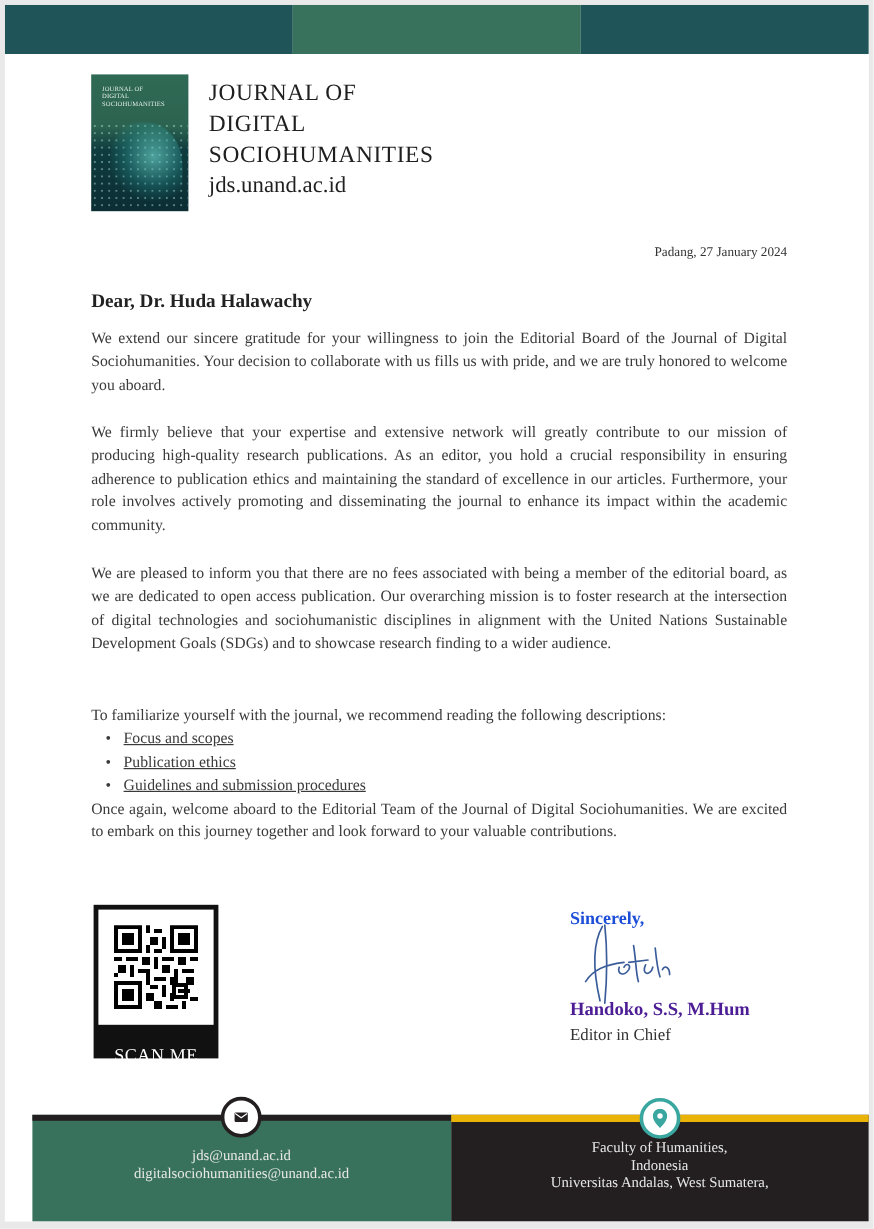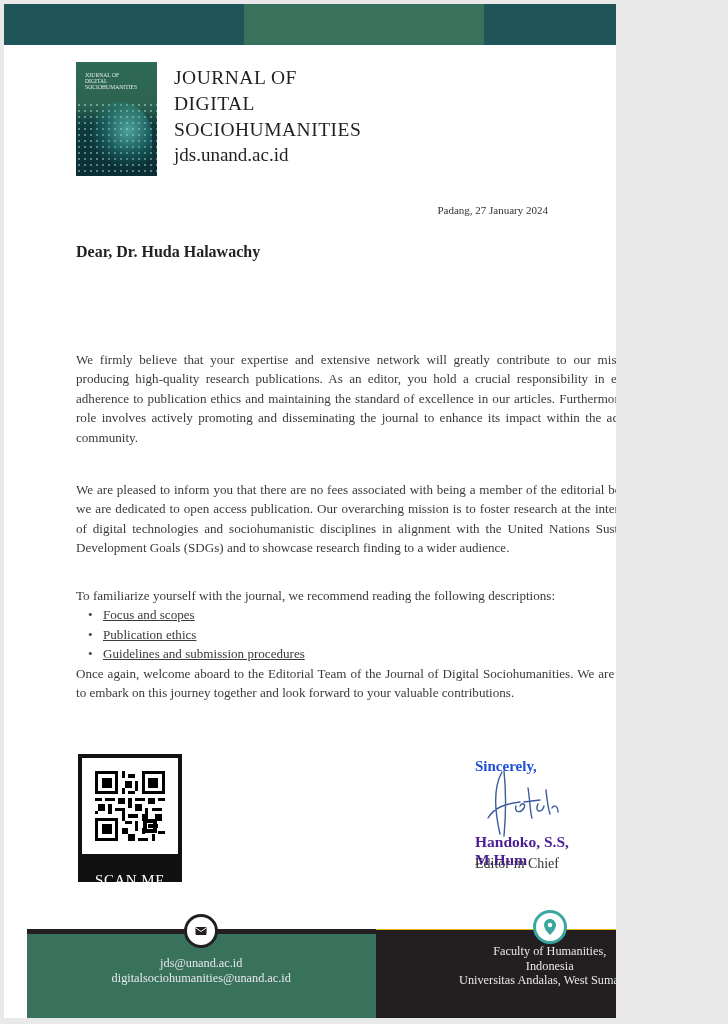--- a/index.html
+++ b/index.html
@@ -2,21 +2,21 @@
 <html><head>
   <meta charset="utf-8">
   <style>
     html, body { margin: 0; padding: 0; }
     body {
       width: 728px; height: 1024px; background: #e9e9e9;
       font-family: "DejaVu Serif", "Liberation Serif", serif;
       color: #2a2a2a; position: relative; overflow: hidden;
     }
     .page {
-      position: absolute; left: 4px; top: 4px; width: 612px; height: 1014px;
+      position: absolute; left: 4px; top: 4px; width: 720px; height: 1014px;
       background: #ffffff; overflow: hidden;
     }
     .topbar { position: absolute; left: 0; top: 0; width: 720px; height: 41px; display: flex; }
     .topbar div { flex: 1; }
     .tb-dark { background: #1f5558; }
     .tb-green { background: #39725c; }
 
     .logo-cover {
       position: absolute; left: 72px; top: 58px; width: 81px; height: 114px;
       background: linear-gradient(180deg, #2f6a55 0%, #2c6350 38%, #0f3c3e 55%, #0b2d33 100%);
@@ -47,21 +47,21 @@
     }
 
     .date { position: absolute; right: 68px; top: 200px; font-size: 11px; font-family: "Liberation Serif", serif; color: #333; }
     .salutation { position: absolute; left: 72px; top: 239px; font-size: 16px; font-weight: bold; font-family: "Liberation Serif", serif; color: #222; }
     .body-text {
       position: absolute; left: 72px; width: 580px; font-size: 13.1px; line-height: 19.4px;
       font-family: "Liberation Serif", serif; color: #3a3a3a; text-align: justify;
     }
     .p1 { top: 268px; }
     .p2 { top: 346px; }
-    .p3 { top: 476px; }
+    .p3 { top: 464px; }
     .p4 { top: 582px; }
     .bullets { list-style: none; margin: 0; padding: 0 0 0 12px; text-decoration: underline; }
     .bullets li { position: relative; padding-left: 15px; }
     .bullets li::before { content: "•"; position: absolute; left: 0; top: 0; }
 
     .qr-box {
       position: absolute; left: 74px; top: 750px; width: 104px; height: 128px;
       background: #111; box-sizing: border-box; padding: 4px;
     }
     .qr-inner { width: 96px; height: 96px; background: #fff; position: relative; }
@@ -71,21 +71,21 @@
       margin-top: 18px; letter-spacing: 0.5px;
     }
 
     .sincerely { position: absolute; left: 471px; top: 754px; font-size: 15px; font-weight: bold; font-family: "Liberation Serif", serif; color: #1d4ed8; }
     .signature { position: absolute; left: 476px; top: 764px; width: 90px; height: 72px; }
     .signer { position: absolute; left: 471px; top: 829px; font-size: 15.5px; font-weight: bold; font-family: "Liberation Serif", serif; color: #4c1d95; }
     .signer-title { position: absolute; left: 471px; top: 852px; font-size: 14px; font-family: "Liberation Serif", serif; color: #333; }
 
     .footer { position: absolute; left: 0; top: 925px; width: 720px; height: 89px; display: flex; }
     .fcol { flex: 1; position: relative; color: #e8e8e8; font-family: "Liberation Serif", serif; font-size: 12.3px; text-align: center; }
-    .fcol-dark { background: #231f20; border-top: 1px solid #eab308; box-sizing: border-box; }
+    .fcol-dark { background: #231f20; border-top: 6px solid #eab308; box-sizing: border-box; }
     .fcol-green { background: #39725c; border-top: 5px solid #231f20; box-sizing: border-box; margin-left: 23px; }
     .ftext { position: absolute; left: 0; right: 0; line-height: 14.5px; }
     .icon-circle {
       position: absolute; left: 50%; top: -20px; width: 28px; height: 28px; margin-left: -17px;
       border-radius: 50%; background: #fff; display: flex; align-items: center; justify-content: center;
     }
     .icon-teal { border: 3px solid #3aa6a0; }
     .icon-dark { border: 3px solid #231f20; }
   </style>
 </head>
@@ -112,20 +112,21 @@
   <div class="journal-name">
     <div>JOURNAL OF</div>
     <div>DIGITAL</div>
     <div>SOCIOHUMANITIES</div>
   </div>
   <div class="journal-url">jds.unand.ac.id</div>
 
   <div class="date">Padang, 27 January 2024</div>
   <div class="salutation">Dear, Dr. Huda Halawachy</div>
 
+  <div class="body-text p1">We extend our sincere gratitude for your willingness to join the Editorial Board of the Journal of Digital Sociohumanities. Your decision to collaborate with us fills us with pride, and we are truly honored to welcome you aboard.</div>
   <div class="body-text p2">We firmly believe that your expertise and extensive network will greatly contribute to our mission of producing high-quality research publications. As an editor, you hold a crucial responsibility in ensuring adherence to publication ethics and maintaining the standard of excellence in our articles. Furthermore, your role involves actively promoting and disseminating the journal to enhance its impact within the academic community.</div>
   <div class="body-text p3">We are pleased to inform you that there are no fees associated with being a member of the editorial board, as we are dedicated to open access publication. Our overarching mission is to foster research at the intersection of digital technologies and sociohumanistic disciplines in alignment with the United Nations Sustainable Development Goals (SDGs) and to showcase research finding to a wider audience.</div>
 
   <div class="body-text p4">
     <div>To familiarize yourself with the journal, we recommend reading the following descriptions:</div>
     <ul class="bullets">
       <li>Focus and scopes</li>
       <li>Publication ethics</li>
       <li>Guidelines and submission procedures</li>
     </ul>

